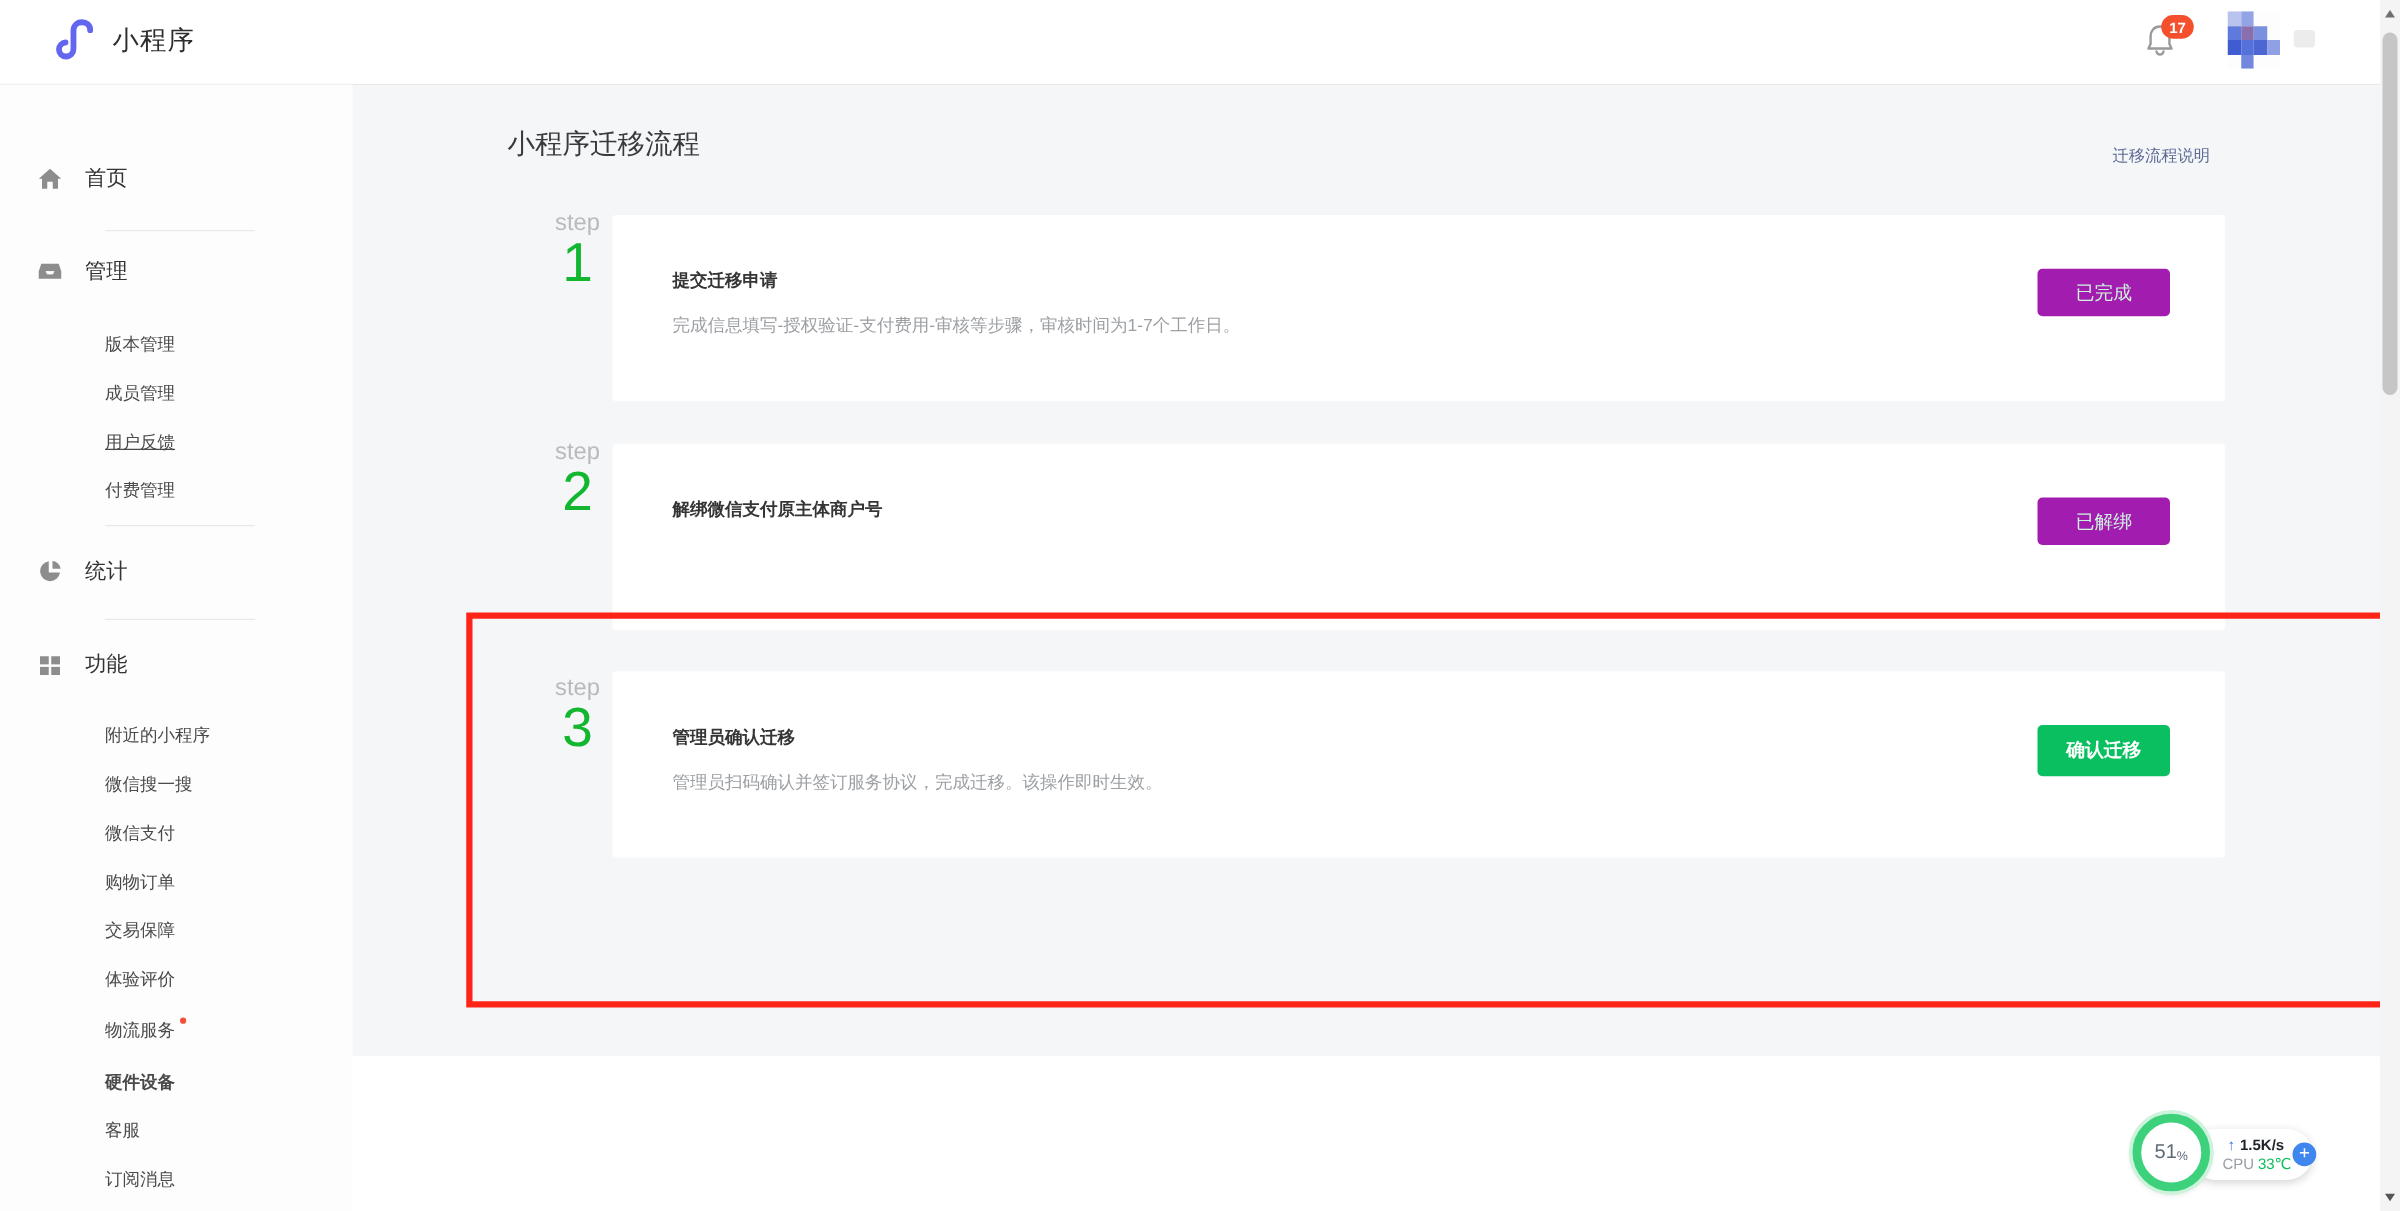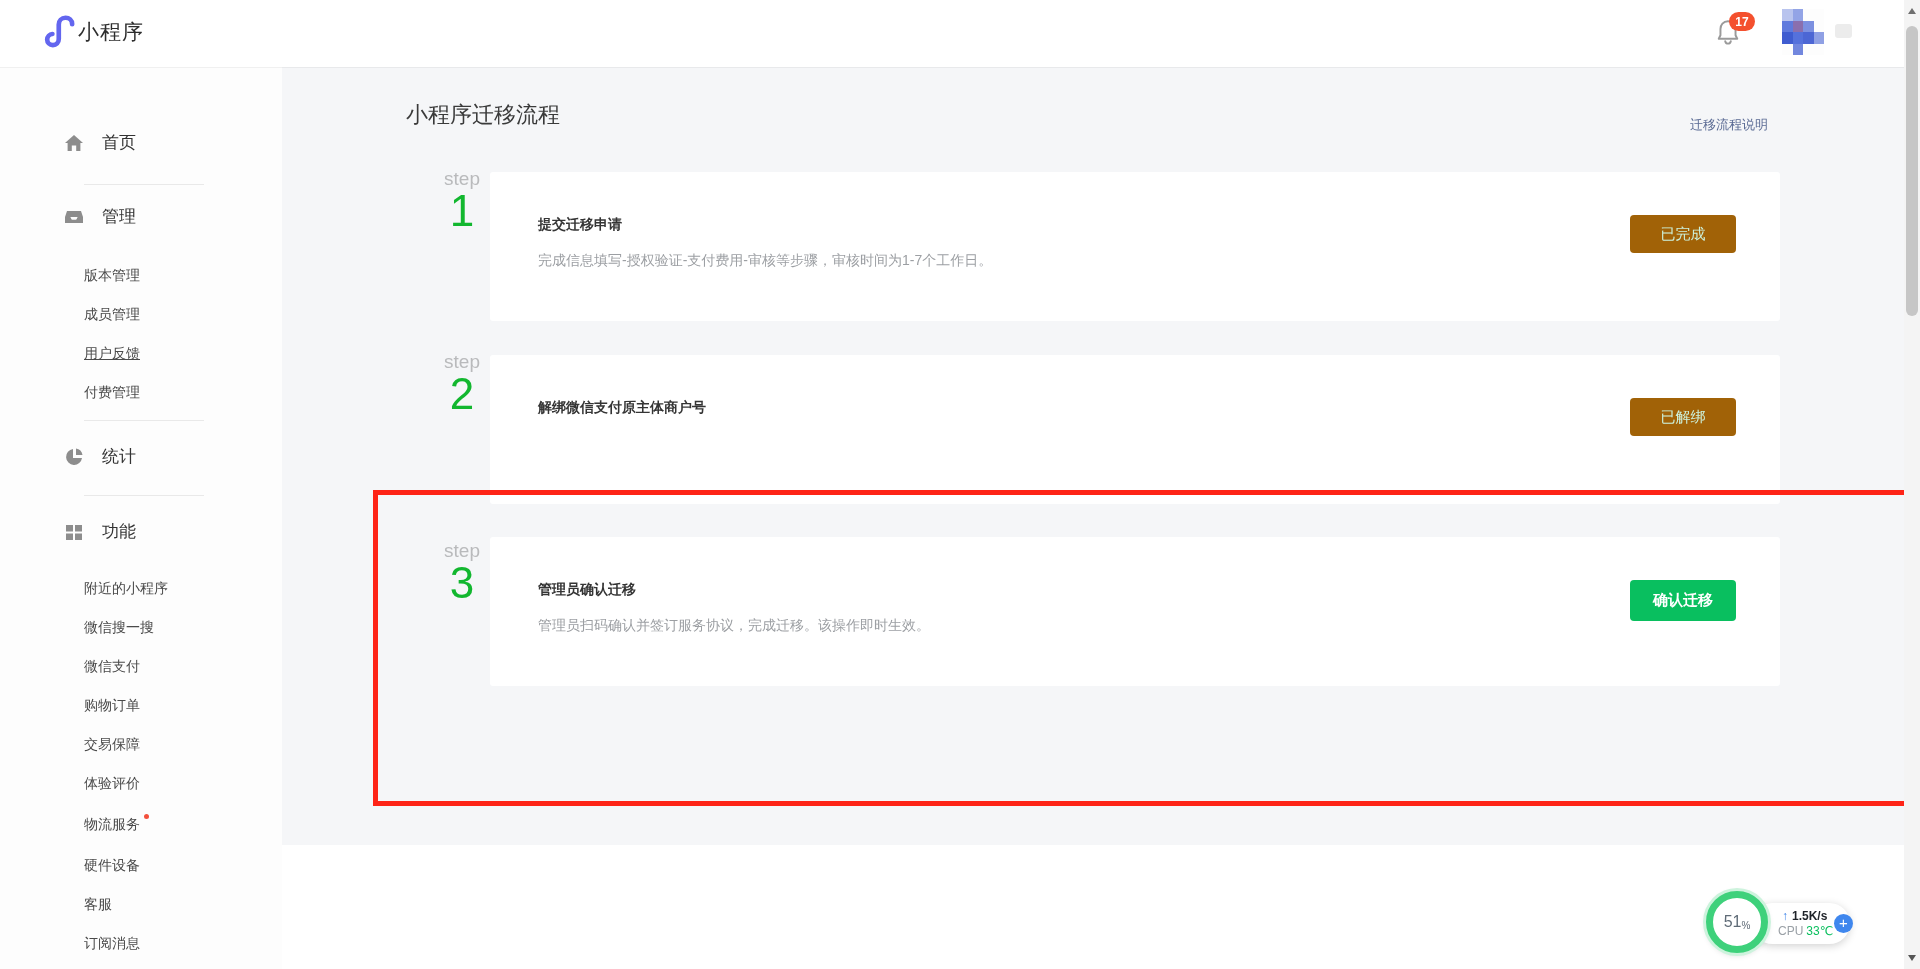--- a/index.html
+++ b/index.html
@@ -2,59 +2,59 @@
 <html><head>
 <meta charset="utf-8">
 <style>
   * { margin:0; padding:0; box-sizing:border-box; }
   html,body { width:1920px; height:969px; overflow:hidden; background:#ffffff;
               font-family:"Liberation Sans","DejaVu Sans",sans-serif; }
 
   
   .header { position:absolute; top:0; left:0; width:1904px; height:67px; background:#fff;
             box-shadow:0 1px 0 rgba(0,0,0,0.05); z-index:20; }
-  .logo-wrap { position:absolute; left:44px; top:15px; display:flex; align-items:center; gap:0; }
+  .logo-wrap { position:absolute; left:44px; top:15px; display:flex; align-items:center; gap:12px; }
   .logo-text { font-size:21px; color:#2d2d2d; letter-spacing:1px; }
   .nav { position:absolute; right:210px; top:0; height:67px; display:flex; align-items:center; gap:52px; }
   .nav-item { font-size:16px; color:#2e2e2e; cursor:pointer; display:flex; align-items:center; gap:6px; white-space:nowrap; }
   .caret { width:7px; height:7px; border:solid #b3b3b3; border-width:0 1.6px 1.6px 0;
            transform:rotate(45deg) translateY(-2px); display:inline-block; }
   .bell-wrap { position:absolute; right:155px; top:18px; width:34px; height:34px; cursor:pointer; }
   .badge { position:absolute; left:14px; top:-6px; min-width:26px; height:19px; background:#f4502e;
            border-radius:10px; color:#fff; font-size:12px; font-weight:bold; display:flex;
            align-items:center; justify-content:center; padding:0 5px; }
   .avatar { position:absolute; right:80px; top:9px; width:42px; height:46px; overflow:hidden; cursor:pointer;
             display:grid; grid-template-columns:repeat(4,1fr); grid-template-rows:repeat(4,1fr); }
   .avatar div { width:100%; height:100%; }
   .mini-box { position:absolute; right:52px; top:24px; width:17px; height:14px; background:#ececec; border-radius:3px; }
 
   
   .sidebar { position:absolute; top:67px; left:0; width:282px; height:902px; background:#fdfdfd; }
-  .side-top { position:absolute; left:64px; display:flex; align-items:center; gap:18px; cursor:pointer;justify-content:flex-end; }
+  .side-top { position:absolute; left:30px; display:flex; align-items:center; gap:18px; cursor:pointer;justify-content:flex-end; }
   .side-top .lbl { font-size:17px; color:#333; }
   .side-sub { position:absolute; left:84px; font-size:14px; color:#4a4a4a; cursor:pointer; white-space:nowrap; }
   .side-div { position:absolute; left:84px; width:120px; height:1px; background:#e9e9e9; }
   .icon20 { width:20px; height:20px; display:inline-block; }
   .red-dot { display:inline-block; width:5px; height:5px; border-radius:50%; background:#f3503c;
              vertical-align:top; margin:-2px 0 0 4px; }
 
   
   .main { position:absolute; top:67px; left:282px; width:1622px; height:778px; background:#f5f6f8; }
   .page-title { position:absolute; left:124px; top:33px; font-size:22px; color:#3a3a3a; }
   .help-link { position:absolute; left:1408px; top:49px; font-size:13px; color:#5b6b94; cursor:pointer; }
 
   .step-label { position:absolute; left:150px; width:60px; text-align:center; font-size:19px; color:#b9babc; }
   .step-num   { position:absolute; left:150px; width:60px; text-align:center; font-size:44px; color:#12b72f; line-height:1; }
   .card { position:absolute; left:208px; width:1290px; height:149px; background:#fff; border-radius:3px; }
   .card-title { position:absolute; left:48px; top:44px; font-size:14px; color:#353535; font-weight:bold; }
   .card-desc  { position:absolute; left:48px; top:80px; font-size:14px; color:#9c9fa3; white-space:nowrap; }
   .card-desc .more { color:#4c87c9; cursor:pointer; }
   .btn { position:absolute; left:1140px; top:43px; width:106px; height:38px; border:none; border-radius:4px;
          font-size:15px; font-family:inherit; }
-  .btn-disabled { background:#a16207; color:#cdf2dd; cursor:default; }
+  .btn-disabled { background:#a21caf; color:#cdf2dd; cursor:default; }
   .btn-primary  { background:#09bf5f; color:#ffffff; font-weight:bold; cursor:pointer; }
 
   .red-rect { position:absolute; left:373px; top:490px; width:1536px; height:316px;
               border:5px solid #fe2417; z-index:30; pointer-events:none; }
 
   
   .pill { position:absolute; left:1752px; top:903px; width:98px; height:41px; background:#fff;
           border-radius:21px; box-shadow:0 2px 8px rgba(0,0,0,0.18); z-index:40; }
   .pill-row1 { position:absolute; left:30px; top:6px; font-size:12px; font-weight:bold; color:#1f2329; white-space:nowrap; }
   .pill-row1 .up { color:#3b82e8; margin-right:4px; font-weight:bold; }
@@ -167,21 +167,21 @@
     </span>
     <span class="lbl">功能</span>
   </div>
   <div class="side-sub" style="top:513px;"><span>附近的小程序</span></div>
   <div class="side-sub" style="top:552px;"><span>微信搜一搜</span></div>
   <div class="side-sub" style="top:591px;"><span>微信支付</span></div>
   <div class="side-sub" style="top:630px;"><span>购物订单</span></div>
   <div class="side-sub" style="top:669px;"><span>交易保障</span></div>
   <div class="side-sub" style="top:708px;"><span>体验评价</span></div>
   <div class="side-sub" style="top:749px;"><span>物流服务</span><span class="red-dot"></span></div>
-  <div class="side-sub" style="top:790px;"><span>硬件设备</span></div>
+  <div class="side-sub" style="top:790px;font-weight:bold;"><span>硬件设备</span></div>
   <div class="side-sub" style="top:829px;"><span>客服</span></div>
   <div class="side-sub" style="top:868px;"><span>订阅消息</span></div>
 </div>
 
 <div class="main">
   <div class="page-title">小程序迁移流程</div>
   <div class="help-link">迁移流程说明</div>
 
   <div class="step-label" style="top:101px;">step</div>
   <div class="step-num" style="top:122px;">1</div>

